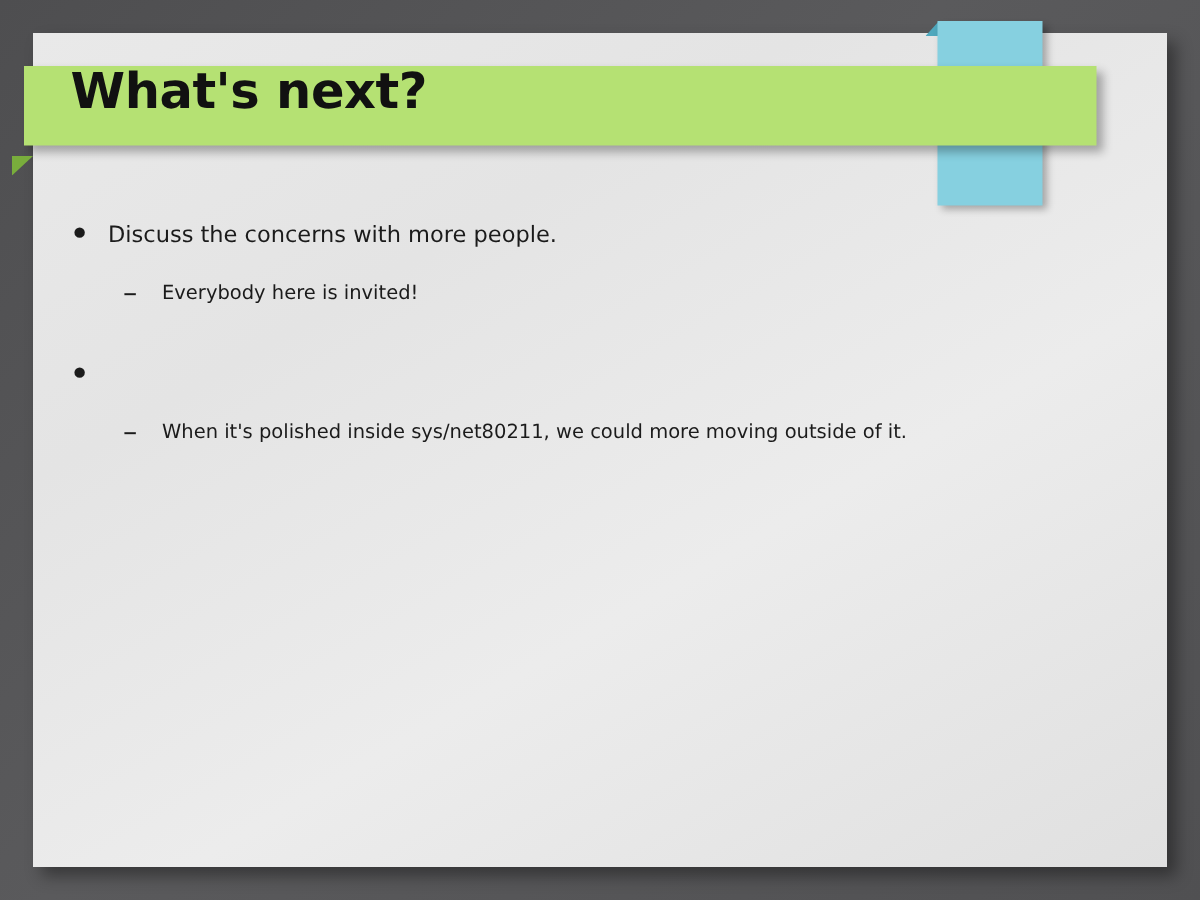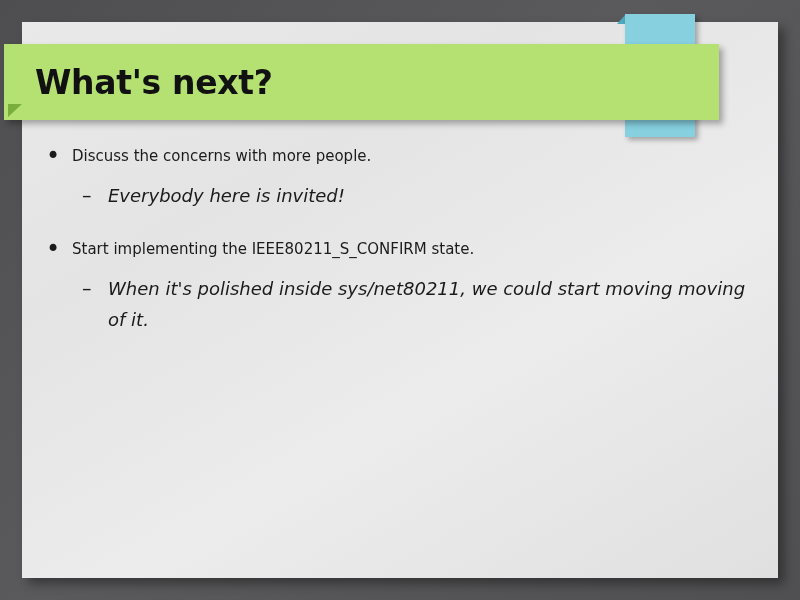--- a/index.html
+++ b/index.html
@@ -49,28 +49,27 @@
     top: 14px;
     width: 9px;
     height: 10px;
     background: #4fa8bd;
     clip-path: polygon(100% 0, 100% 100%, 0 100%);
   }
 
   
   #title-banner {
     position: absolute;
-    left: 4px;
+    left: 16px;
     top: 44px;
     width: 715px;
-    height: 76px;
+    height: 53px;
     background: #b5e173;
     box-shadow: 4px 4px 6px rgba(0,0,0,0.30);
     display: flex;
-    align-items: center;
   }
   #title-banner-fold {
     position: absolute;
     left: 8px;
     top: 104px;
     width: 14px;
     height: 13px;
     background: #79ad3c;
     clip-path: polygon(0 0, 100% 0, 0 100%);
   }
@@ -122,24 +121,23 @@
   }
   .bullet-l2 .marker {
     width: 26px;
     flex: none;
     font-size: 19px;
     line-height: 31px;
     text-align: left;
     padding-left: 2px;
   }
   .bullet-l2 .btext {
-    font-size: 18px;
+    font-size: 13px;
     line-height: 31px;
     max-width: 640px;
-    font-style: italic;
   }
 
   .spacer-l1 { height: 14px; }
 </style>
 </head>
 <body>
 
 <div id="stage">
 
   <div id="slide-canvas"></div>
@@ -161,22 +159,21 @@
 
     <div class="bullet-row bullet-l2">
       <span class="marker">–</span>
       <span class="btext">Everybody here is invited!</span>
     </div>
 
     <div class="spacer-l1"></div>
 
     <div class="bullet-row bullet-l1">
       <span class="marker">•</span>
-      <span class="btext">Start implementing the IEEE80211_S_CONFIRM state.</span>
     </div>
 
     <div class="bullet-row bullet-l2">
       <span class="marker">–</span>
-      <span class="btext">When it's polished inside sys/net80211, we could start moving moving of it.</span>
+      <span class="btext">When it's polished inside sys/net80211, we could more moving outside of it.</span>
     </div>
 
   </div>
 </div>
 
 </body></html>

